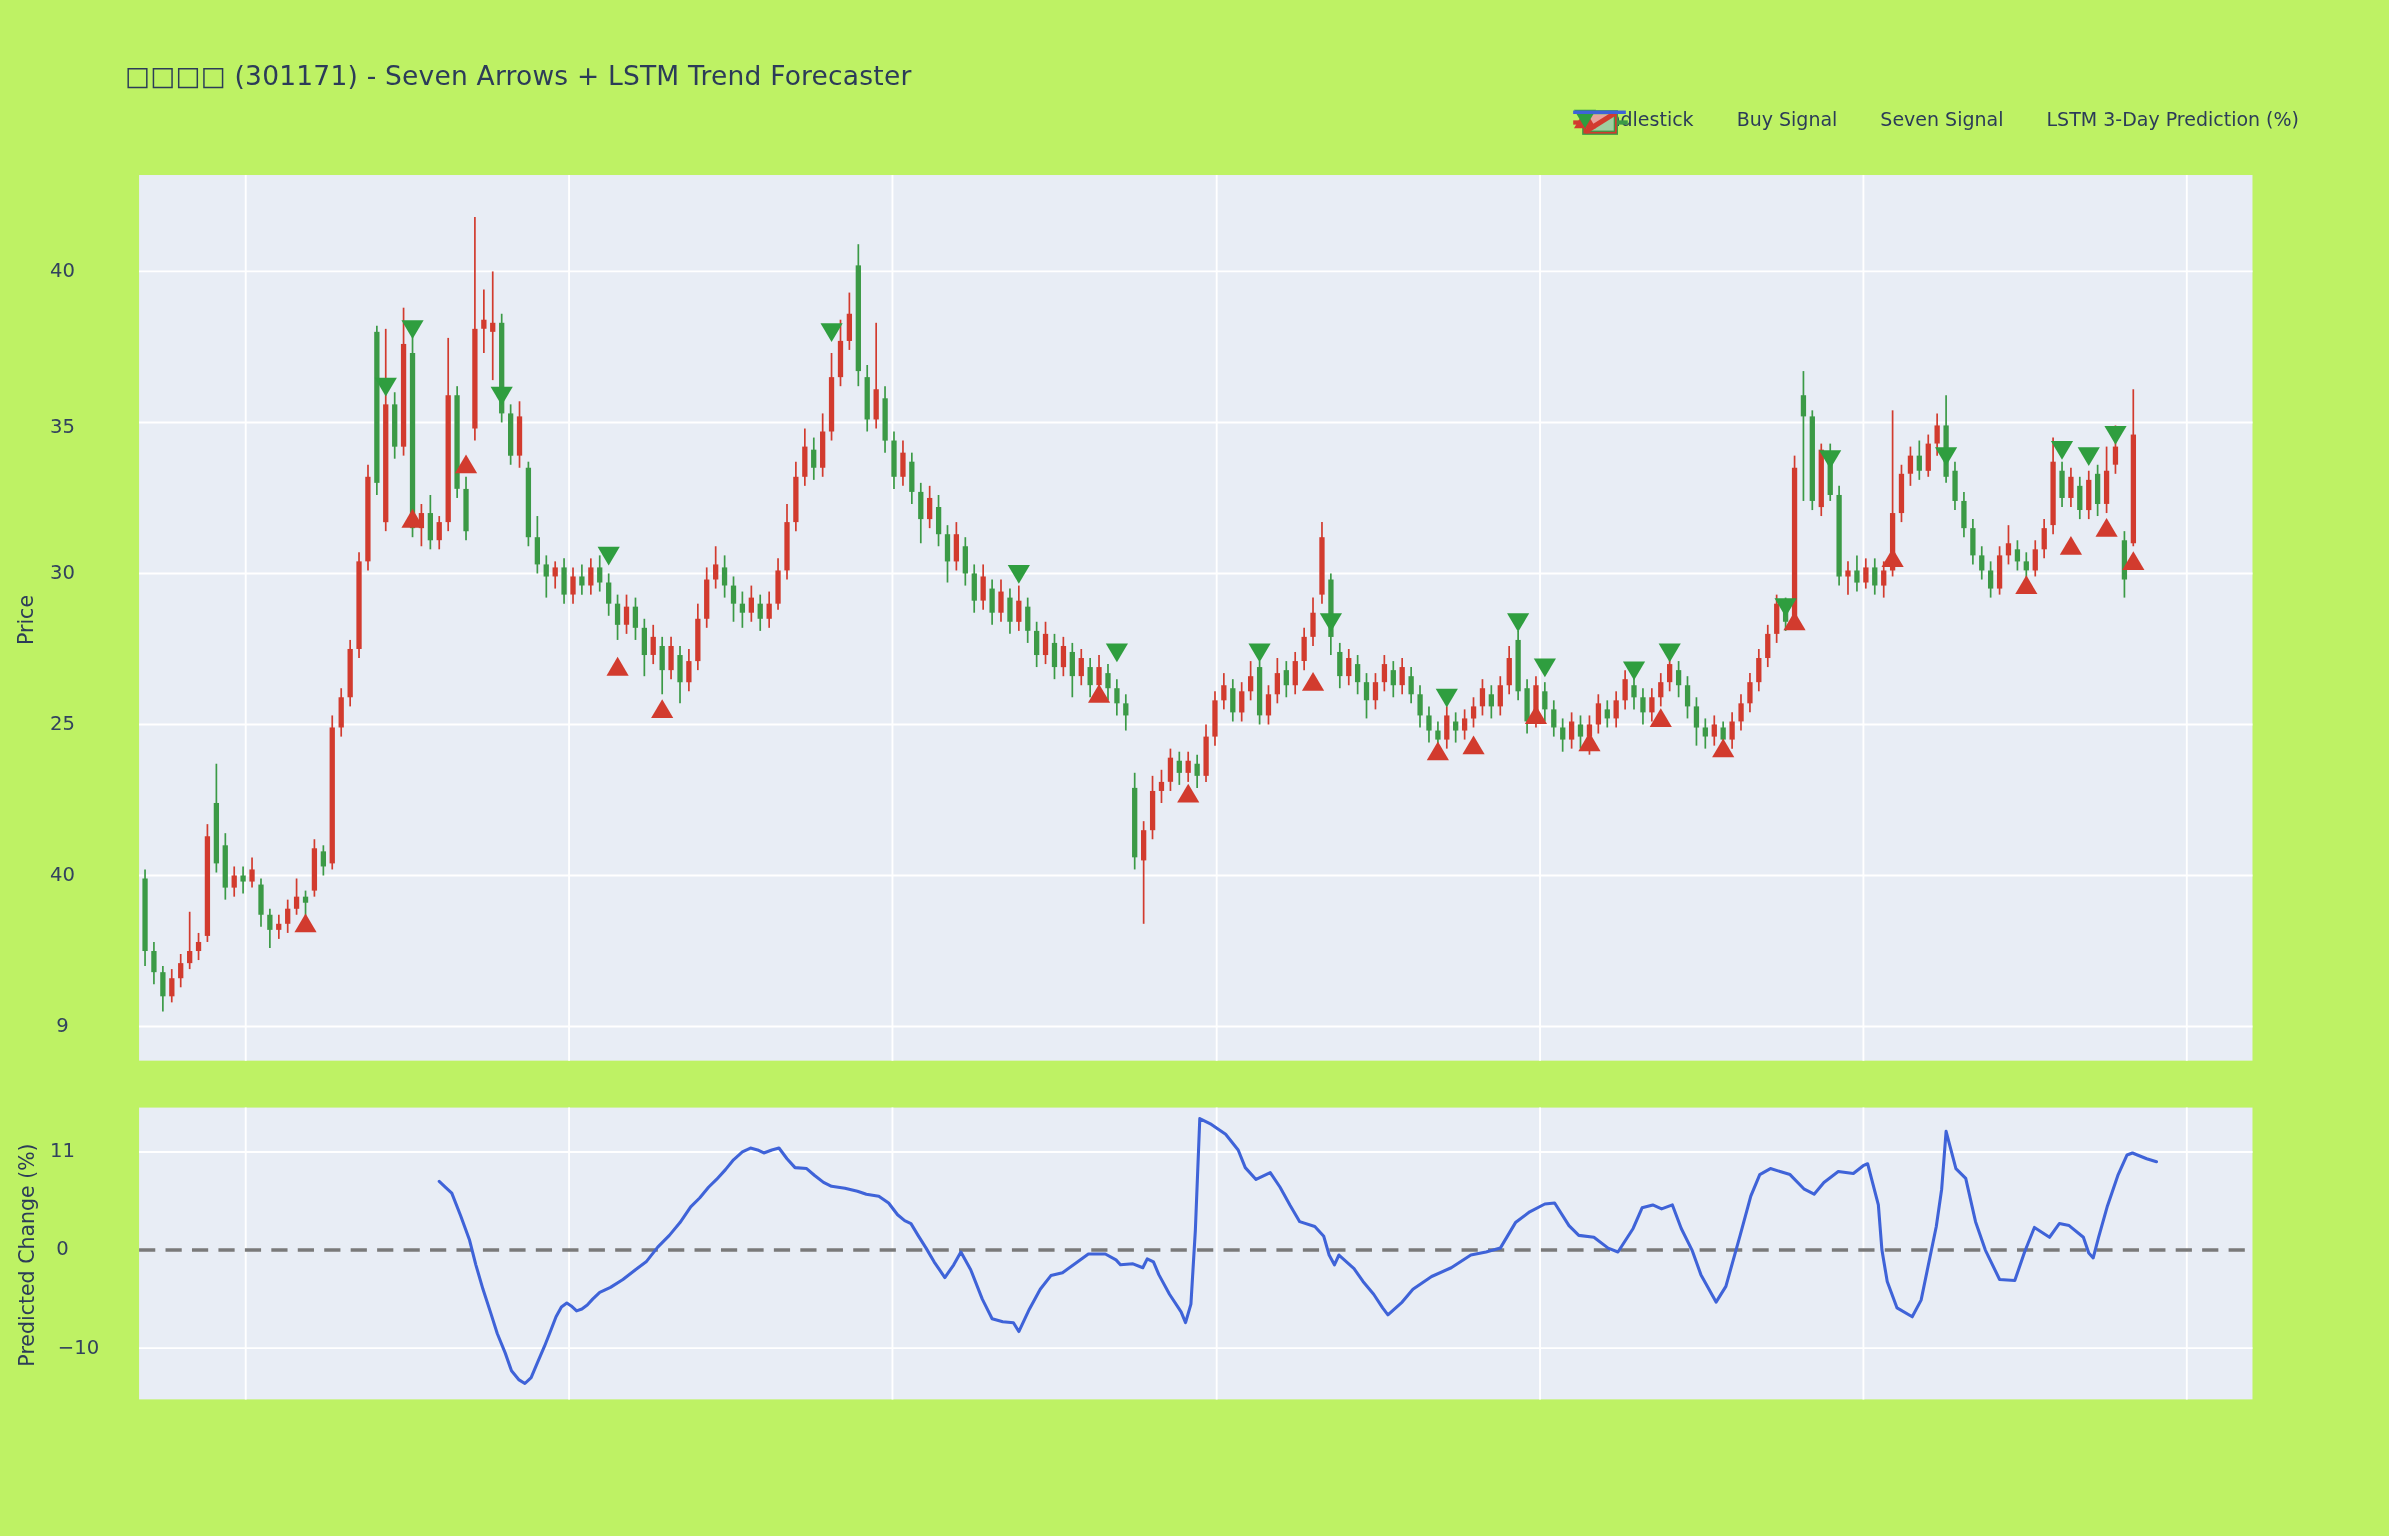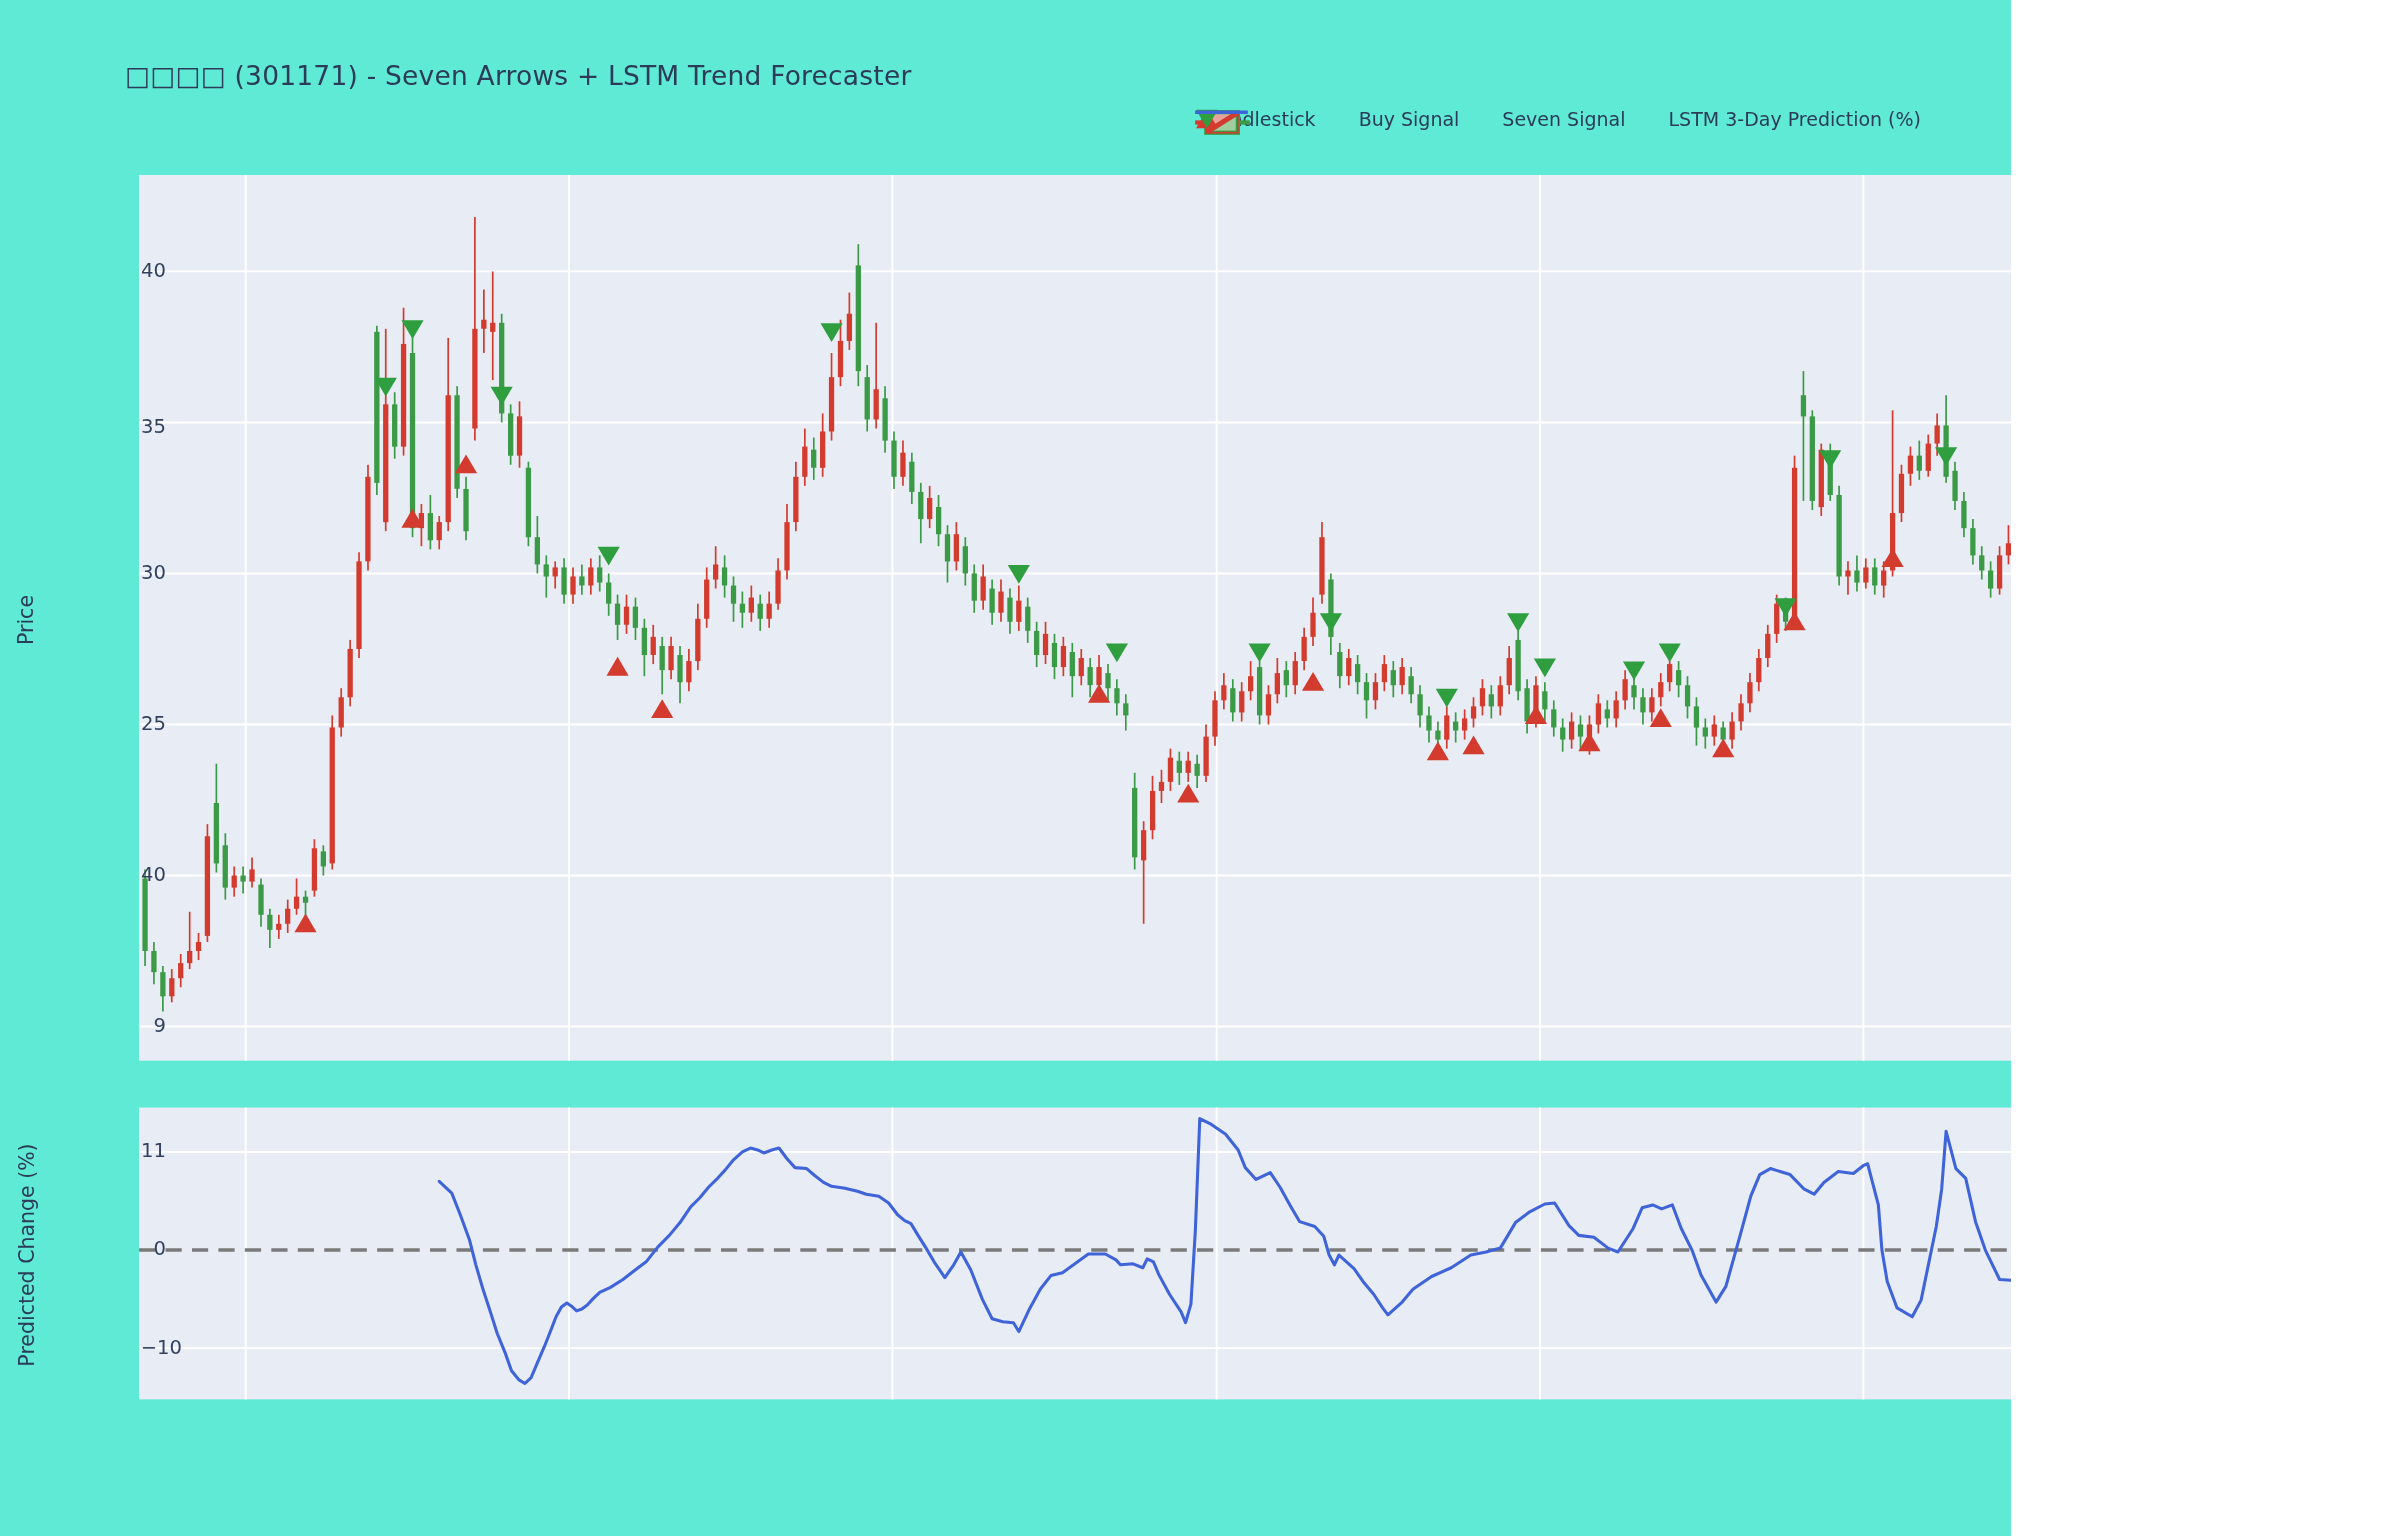--- a/index.html
+++ b/index.html
@@ -1,24 +1,24 @@
 <!DOCTYPE html>
 <html style="font-size:13.7px"><head>
 <meta charset="utf-8">
 <style>
   html,body{margin:0;padding:0;background:#ffffff;}
-  .fig{position:relative;width:2011px;height:1536px;background:#5eead4;
+  .fig{position:relative;width:2389px;height:1536px;background:#bef264;
        font-family:"DejaVu Sans","Liberation Sans",sans-serif;overflow:hidden;}
   .fig svg{position:absolute;left:0;top:0;}
   .title{position:absolute;left:125px;top:60px;font-size:26.5px;color:#2c3c58;letter-spacing:0.2px;}
   .legend{position:absolute;top:108px;right:90px;display:flex;align-items:center;gap:32px;
           font-size:19px;color:#2c3c58;}
   .legend .item{display:flex;align-items:center;gap:11px;}
   .ylab{position:absolute;font-size:20.5px;color:#2c3c58;transform:rotate(-90deg);transform-origin:center;white-space:nowrap;}
-  .tick{position:absolute;width:125px;text-align:right;font-size:19.6px;color:#32425e;padding-left:41px;}
+  .tick{position:absolute;width:125px;text-align:center;font-size:19.6px;color:#32425e;}
 </style>
 </head>
 <body>
 
 <div class="fig">
   <svg id="plot" width="2389" height="1536" viewBox="0 0 2800 1800">
       <rect x="163" y="205" width="2477" height="1038" fill="#e8edf5"></rect>
       <rect x="163" y="1298" width="2477" height="342" fill="#e8edf5"></rect>
       <g stroke="#ffffff" stroke-width="2.2">
         <line x1="288" y1="205" x2="288" y2="1243"></line>

